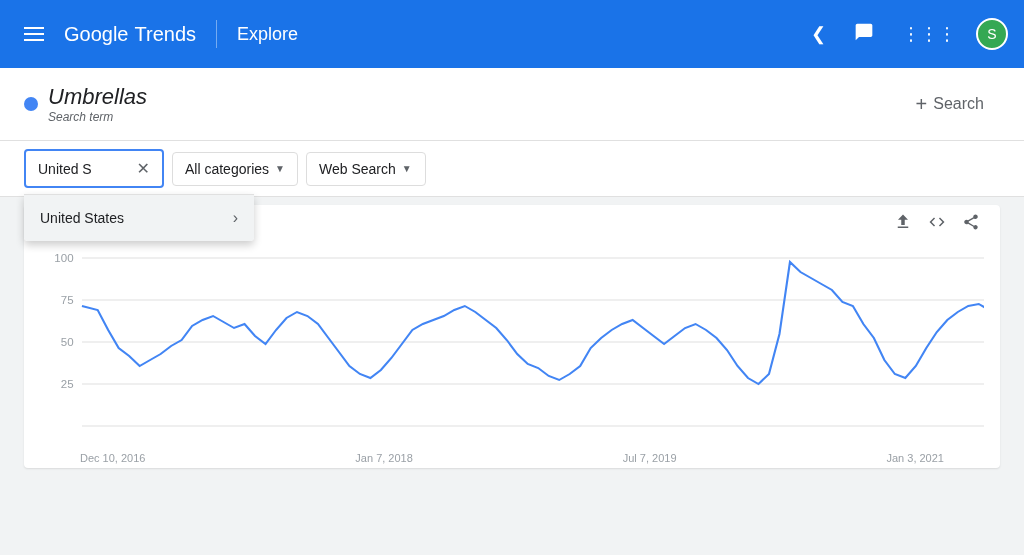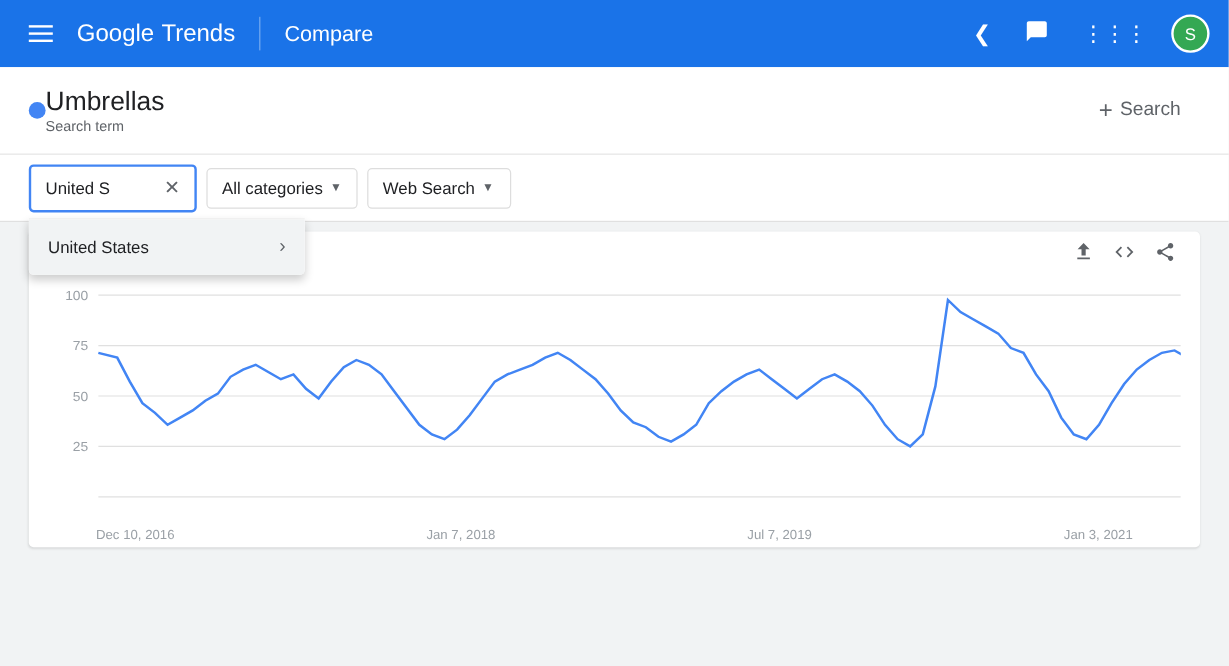--- a/index.html
+++ b/index.html
@@ -1,21 +1,21 @@
 <!DOCTYPE html>
 <html><head>
   <meta charset="utf-8">
   <style>
     * { margin: 0; padding: 0; box-sizing: border-box; }
     body { font-family: 'Arial', sans-serif; background: #f1f3f4; width: 1024px; height: 555px; overflow: hidden; }
 
     
     .header {
       background: #1a73e8;
-      height: 56px;
+      height: 68px;
       display: flex;
       align-items: center;
       padding: 0 16px;
       gap: 12px;
     }
     .google-trends-logo { display: flex; align-items: center; gap: 6px; }
     .logo-google { color: white; font-size: 20px; font-weight: 400; }
     .logo-trends { color: white; font-size: 20px; font-weight: 400; }
     .header-divider { width: 1px; height: 28px; background: rgba(255,255,255,0.4); margin: 0 8px; }
     .header-explore { color: white; font-size: 18px; font-weight: 400; }
@@ -35,22 +35,24 @@
       padding: 16px 24px 16px 24px;
       display: flex;
       align-items: center;
       gap: 16px;
       border-bottom: 1px solid #e0e0e0;
       position: relative;
     }
     .search-term-box {
       display: flex;
       align-items: center;
+      gap: 10px;
       flex: 0 0 auto;
       min-width: 200px;
+      font-style: italic;
     }
     .search-dot {
       width: 14px; height: 14px; border-radius: 50%;
       background: #4285f4; flex-shrink: 0;
     }
     .search-term-text-group { display: flex; flex-direction: column; }
     .search-term-name { font-size: 22px; color: #202124; font-weight: 400; }
     .search-term-type { font-size: 12px; color: #5f6368; }
 
     .compare-btn {
@@ -168,21 +170,21 @@
   <div class="hamburger">
     <span></span>
       <span></span>
       <span></span>
   </div>
   <div class="google-trends-logo">
     <span class="logo-google">Google</span>
     <span class="logo-trends">Trends</span>
   </div>
   <div class="header-divider"></div>
-  <span class="header-explore">Compare</span>
+  <span class="header-explore">Explore</span>
   <div class="header-spacer"></div>
   <span class="header-icon">❮</span>
   <span class="header-icon">
     <svg width="20" height="20" viewBox="0 0 24 24" fill="white">
         <path d="M20 2H4c-1.1 0-2 .9-2 2v18l4-4h14c1.1 0 2-.9 2-2V4c0-1.1-.9-2-2-2z"></path>
       </svg>
   </span>
   <span class="header-icon">⋮⋮⋮</span>
   <div class="header-avatar">S</div>
 </div>

